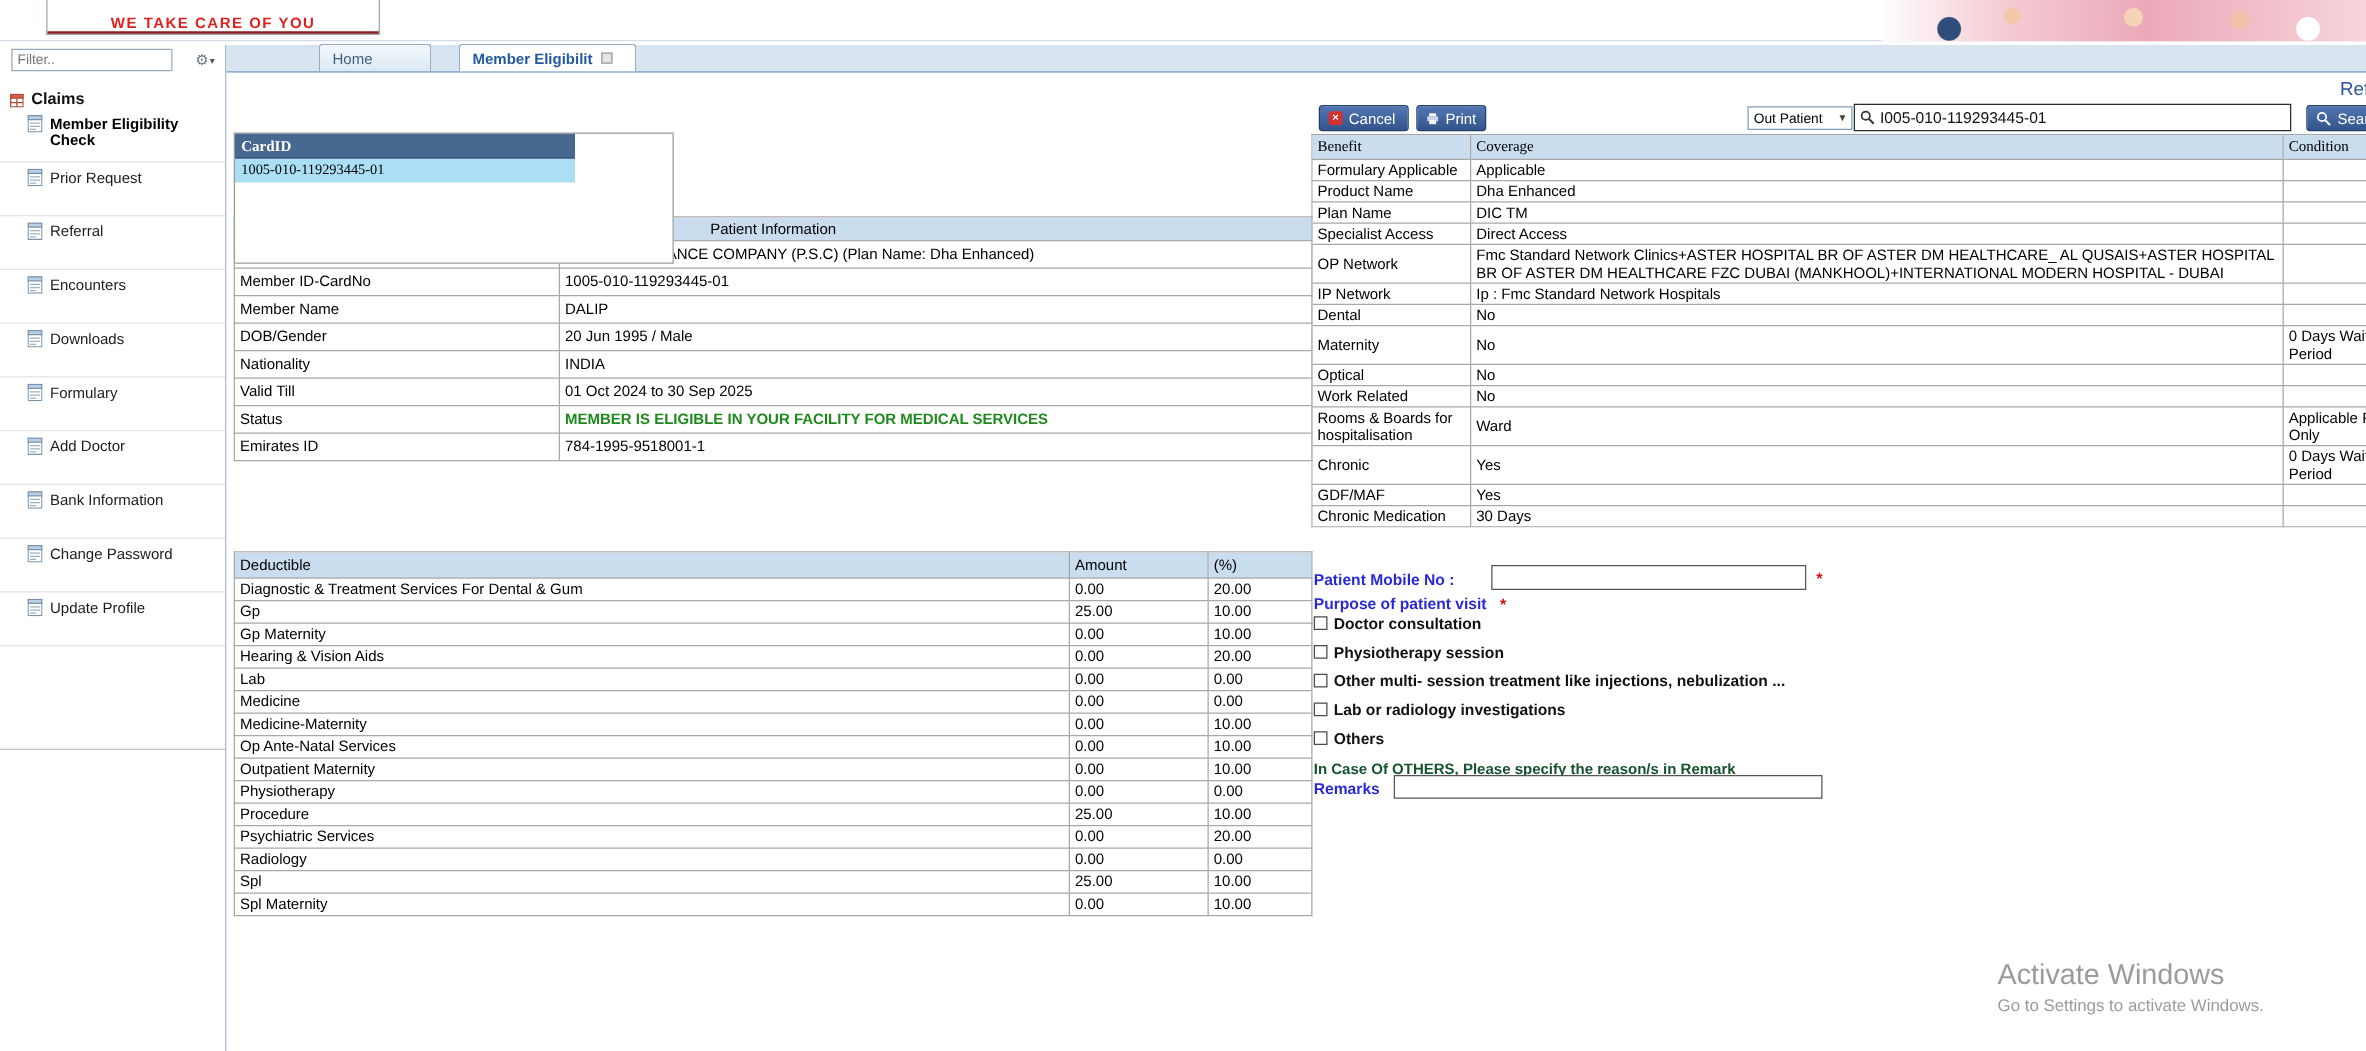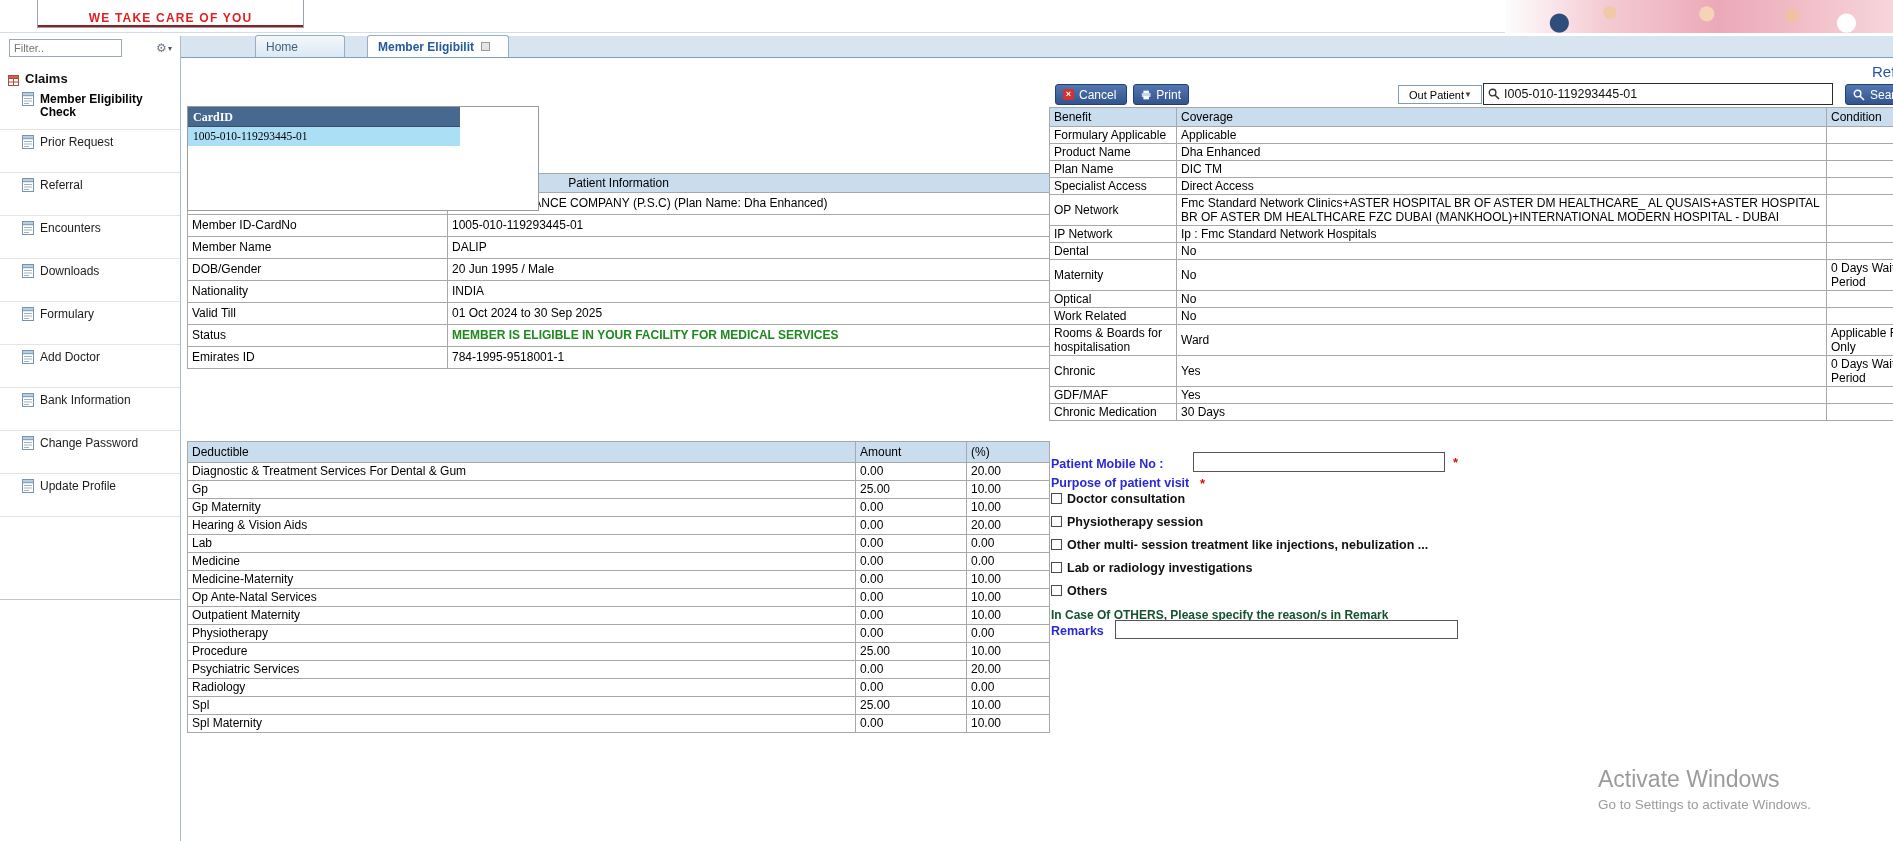--- a/index.html
+++ b/index.html
@@ -26,56 +26,56 @@
   #tabstrip{position:absolute;left:181px;top:36px;width:1712px;height:22px;background:#d8e5f1;border-bottom:1px solid #7c9cc0;padding-left:32px;}
   .tab{position:absolute;bottom:0;height:22px;border:1px solid #93aec8;border-bottom:none;border-radius:3px 3px 0 0;
     display:flex;align-items:center;padding:0 10px;font-size:12px;cursor:default;white-space:nowrap;}
   #tab-home{left:74px;width:90px;background:linear-gradient(#f4f8fc,#dbe8f3);color:#3f607f;}
   #tab-member{left:186px;width:142px;background:#fff;color:#235a9e;font-weight:bold;}
   .tabicon{display:inline-block;width:9px;height:9px;margin-left:7px;border:1px solid #9a9a9a;background:#e4e4e4;}
   #reflink{position:absolute;left:1872px;top:63px;color:#2a52a0;font-size:15px;}
 
   
   #sidebar{position:absolute;left:0;top:36px;width:181px;height:805px;background:#fff;border-right:1px solid #a9bccd;}
-  #filter{position:absolute;left:9px;top:3px;width:113px;height:18px;border:1px solid #9aa7b4;font-size:11px;padding:0 4px;color:#444;
+  #filter{position:absolute;left:9px;top:3px;width:129px;height:18px;border:1px solid #9aa7b4;font-size:11px;padding:0 4px;color:#444;
     font-family:"Liberation Sans",sans-serif;}
   #gearbtn{position:absolute;left:150px;top:3px;width:28px;height:18px;display:flex;align-items:center;justify-content:center;gap:1px;cursor:pointer;}
   #gearbtn .gear{font-family:"DejaVu Sans",sans-serif;font-size:12px;color:#6c7a88;line-height:12px;}
   #gearbtn .caret{font-size:8px;color:#555;}
   #claims-header{position:absolute;left:0;top:26px;width:180px;height:24px;display:flex;align-items:flex-end;gap:6px;padding-left:8px;
     font-weight:bold;font-size:13px;color:#111;}
   #menu{position:absolute;left:0;top:51px;width:180px;height:513px;border-bottom:1px solid #c4c4c4;}
   .menu-item{height:43px;border-bottom:1px solid #e4e4e4;display:flex;align-items:flex-start;gap:6px;padding:5px 0 0 22px;cursor:pointer;}
   .menu-item .menu-label{font-size:12px;color:#1c1c1c;line-height:13px;padding-top:1px;}
   .menu-item.active .menu-label{font-weight:bold;color:#000;}
 
   
   .btn{position:absolute;height:21px;background:linear-gradient(#5377b3,#33548c);color:#fff;border:1px solid #24406e;border-radius:3px;
     display:flex;align-items:center;gap:5px;padding:0 7px;font-size:12px;cursor:pointer;white-space:nowrap;}
   #btn-cancel{left:1055px;top:84px;width:72px;}
   #btn-print{left:1133px;top:84px;width:56px;}
   #btn-search{left:1845px;top:84px;width:74px;}
   .cancel-ic{display:inline-block;width:11px;height:11px;background:#d23232;border-radius:2px;color:#fff;font-size:9px;font-weight:bold;
     line-height:11px;text-align:center;}
   #ptype-select{position:absolute;left:1398px;top:85px;width:84px;height:19px;border:1px solid #7f9db9;background:#fff;
-    display:flex;align-items:center;justify-content:center;padding:0 3px 0 4px;font-size:11px;cursor:pointer;}
+    display:flex;align-items:center;justify-content:space-between;padding:0 3px 0 4px;font-size:11px;cursor:pointer;}
   #ptype-select .caret{font-size:8px;color:#444;}
   #search-box{position:absolute;left:1483px;top:83px;width:350px;height:22px;border:1px solid #2b2b2b;background:#fff;
     display:flex;align-items:center;gap:4px;padding:0 4px;}
   #search-input{border:none;outline:none;flex:1;font-size:12.5px;font-family:"Liberation Sans",sans-serif;color:#111;background:transparent;}
 
   
   table{border-collapse:collapse;table-layout:fixed;background:#fff;}
   td,th{border:1px solid #a8a8a8;font-size:12px;text-align:left;vertical-align:middle;overflow:hidden;}
   th{background:#c9ddee;font-weight:normal;padding:3px 4px;}
 
   #benefit-wrap{position:absolute;left:1049px;top:107px;width:844px;overflow:hidden;}
   #benefit-table{width:887px;}
   #benefit-table td{padding:1px 4px;line-height:14px;}
-  #benefit-table th{padding:2px 4px;}
+  #benefit-table th{padding:2px 4px;font-family:Liberation Serif, serif;}
 
   #patient-table{position:absolute;left:187px;top:173px;width:862px;}
   #patient-table thead th{text-align:center;padding:2px 4px;}
   #patient-table td{padding:3px 4px;line-height:15px;}
   .status-green{color:#1e8a1e;font-weight:bold;}
   #payer-val span{display:inline-block;margin-left:56px;white-space:nowrap;}
 
   #ded-table{position:absolute;left:187px;top:441px;width:862px;}
   #ded-table td{padding:2px 4px;line-height:13px;}
 

